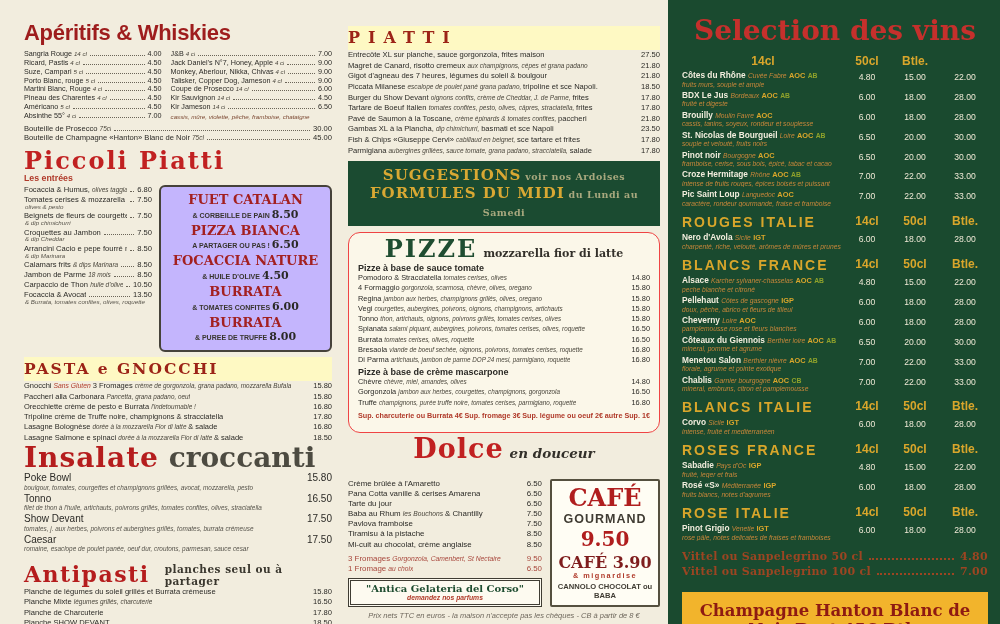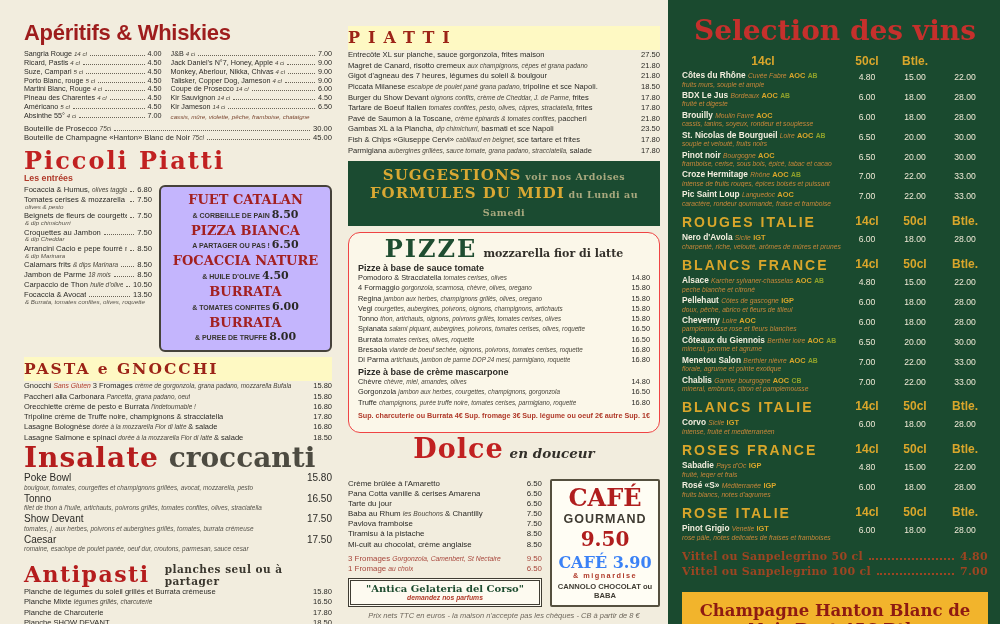--- a/index.html
+++ b/index.html
@@ -82,21 +82,21 @@
   .fromages .seg.i{color:#A8473C}
   .glaces{margin-top:4px;border:3px double #3F3C33;background:#FDFAF0;text-align:center;padding:2px 2px 3px}
   .glaces-t{font-family:"DejaVu Serif",serif;font-weight:bold;font-size:15px;color:#C12121;line-height:1.1}
   .glaces-s{font-family:"DejaVu Serif",serif;font-weight:bold;font-size:10px;color:#1F4D31;line-height:1.1}
   .glaces-n{font-size:6.8px;font-style:italic;font-weight:bold;color:#B03A2A}
   .cafe{width:110px;border:2px solid #55503F;background:#FFFDF4;text-align:center;padding:5px 2px;
         align-self:flex-start;border-radius:2px;box-sizing:border-box}
   .cafe-t1{font-family:"DejaVu Serif",serif;font-weight:bold;font-size:24px;color:#B01E1E;line-height:1}
   .cafe-t2{font-size:12.5px;font-weight:bold;color:#403C33;letter-spacing:1px;margin-top:2px}
   .cafe-p1{font-family:"DejaVu Serif",serif;font-weight:bold;font-size:20px;color:#B01E1E;margin-top:1px}
-  .cafe-t3{font-family:"DejaVu Serif",serif;font-weight:bold;font-size:16px;color:#3b82f6;margin-top:4px;line-height:1}
+  .cafe-t3{font-family:"DejaVu Serif",serif;font-weight:bold;font-size:16px;color:#7f1d1d;margin-top:4px;line-height:1}
   .cafe-t4{font-size:7.3px;font-weight:bold;color:#B03A2A;letter-spacing:1.5px}
   .cafe-t5{font-size:7.6px;font-weight:bold;color:#403C33;margin-top:2px}
   .footnote{text-align:center;font-size:7.5px;font-style:italic;color:#6E675C;margin-top:4px}
   
   .vins-title{font-family:"DejaVu Serif",serif;font-weight:bold;font-size:28px;color:#C5302C;text-align:center;margin-top:6px}
   .wgrid{display:grid;grid-template-columns:1fr 42px 50px 46px;column-gap:2px;align-items:start}
   .wsec{margin-top:7px}
   .wsec-title{font-size:14px;font-weight:bold;color:#D9A62B;letter-spacing:2px;white-space:nowrap}
   .wcol{font-size:12px;font-weight:bold;color:#D9A62B;text-align:center}
   .wine{margin-top:3px}

